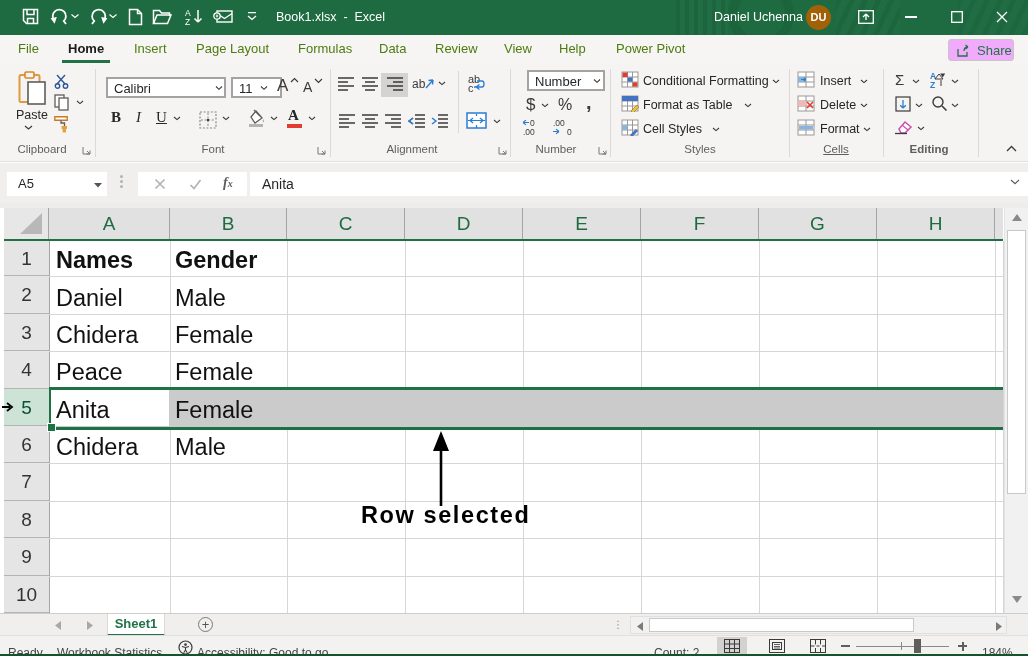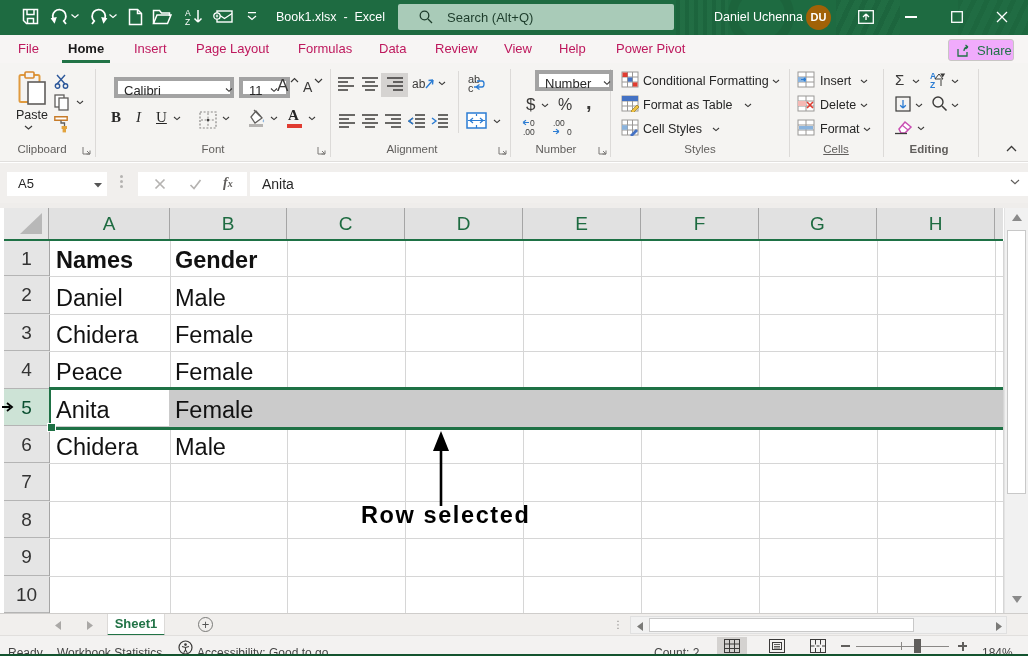--- a/index.html
+++ b/index.html
@@ -12,31 +12,31 @@
 #titlebar .deco { position:absolute; opacity:0.55; }
 #searchbox { position:absolute; left:398px; top:4px; width:276px; height:26px; background:#a9cbb8; border-radius:2px; }
 #searchbox .stext { position:absolute; left:49px; top:6px; font-size:13px; color:#1d3c2b; }
 #title-text { position:absolute; left:276px; top:10px; width:108px; font-size:12.5px; color:#fff; text-align:center; white-space:nowrap; }
 #username { position:absolute; left:714px; top:10px; font-size:12.5px; color:#fff; }
 #avatar { position:absolute; left:806px; top:5px; width:25px; height:25px; border-radius:50%; background:#a16207; color:#fff; font-size:11px; font-weight:bold; text-align:center; line-height:25px; }
 .tb-icon { position:absolute; top:8px; }
 
 
 #tabrow { position:absolute; left:0; top:35px; width:1028px; height:28px; background:#f7f5f4; }
-.tab { position:absolute; top:0; height:28px; line-height:28px; font-size:13px; color:#be185d; }
+.tab { position:absolute; top:0; height:28px; line-height:28px; font-size:13px; color:#4d7c0f; }
 .tab.sel { font-weight:bold; color:#1a1a1a; }
 #sharebtn { position:absolute; left:948px; top:4px; width:66px; height:22px; background:#f0abfc; border:1px solid #c8c6c4; border-radius:3px; color:#217346; font-size:13px; }
 #sharebtn span { position:absolute; left:28px; top:3px; }
 
 
 #ribbon { position:absolute; left:0; top:63px; width:1028px; height:99px; background:#f5f4f2; border-bottom:1px solid #e1dfdd; }
 .rsep { position:absolute; top:6px; width:1px; height:88px; background:#dcdad8; }
 .rlabel { position:absolute; top:80px; font-size:11.5px; color:#605e5c; text-align:center; white-space:nowrap; }
 .launch { position:absolute; top:82px; width:12px; height:12px; }
-.combo { position:absolute; background:#fff; border:4px solid #a3a3a3;margin-left:8px; }
+.combo { position:absolute; background:#fff; border:2px solid #a3a3a3; }
 .combo .ctext { position:absolute; left:6px; top:2px; font-size:13px; color:#262626; }
 .rtext { font-size:12.5px; color:#262626; white-space:nowrap; }
 
 
 #fbar { position:absolute; left:0; top:163px; width:1028px; height:40px; background:#f1efed; }
 #namebox { position:absolute; left:7px; top:9px; width:100px; height:24px; background:#fff; }
 #fxbox { position:absolute; left:138px; top:9px; width:109px; height:24px; background:#fff; }
 #forminput { position:absolute; left:250px; top:9px; width:778px; height:24px; background:#fff; }
 
 
@@ -99,27 +99,20 @@
     <rect x="4" y="3" width="15" height="11" fill="none" stroke="#fff" stroke-width="1.4"></rect>
     <path d="M4 5.5 l7.5 5 l7.5 -5" fill="none" stroke="#fff" stroke-width="1.3"></path>
     <circle cx="4" cy="8" r="3.2" fill="#1e6b41" stroke="#fff" stroke-width="1.3"></circle>
     <path d="M4 6.5 v3 M2.8 8 h2.4" stroke="#fff" stroke-width="1"></path>
   </svg>
   <svg class="tb-icon" style="left:247px;top:12px;" width="10" height="9">
         <path d="M1 0.5 h8 M1 4 l4 3.5 L9 4" stroke="#fff" stroke-width="1.3" fill="none"></path>
       </svg>
 
   <div id="title-text">Book1.xlsx &nbsp;-&nbsp; Excel</div>
-  <div id="searchbox">
-    <svg class="abs" style="left:21px;top:6px;" width="14" height="14" viewBox="0 0 14 14">
-          <circle cx="5.5" cy="5.5" r="4.3" fill="none" stroke="#1d3c2b" stroke-width="1.3"></circle>
-          <path d="M9 9 l4 4" stroke="#1d3c2b" stroke-width="1.3"></path>
-        </svg>
-    <span class="stext">Search (Alt+Q)</span>
-  </div>
   <div id="username">Daniel Uchenna</div>
   <div id="avatar">DU</div>
 
   <svg class="abs" style="left:858px;top:10px;" width="16" height="14" viewBox="0 0 16 14">
     <rect x="0.7" y="0.7" width="14.6" height="12.6" fill="none" stroke="#fff" stroke-width="1.3"></rect>
     <path d="M8 10 V4 M8 4 l-3 3 M8 4 l3 3" stroke="#fff" stroke-width="1.3" fill="none"></path>
   </svg>
 
   <div class="abs" style="left:905px;top:16px;width:12px;height:1.5px;background:#fff;"></div>
   <svg class="abs" style="left:951px;top:11px;" width="12" height="12">

